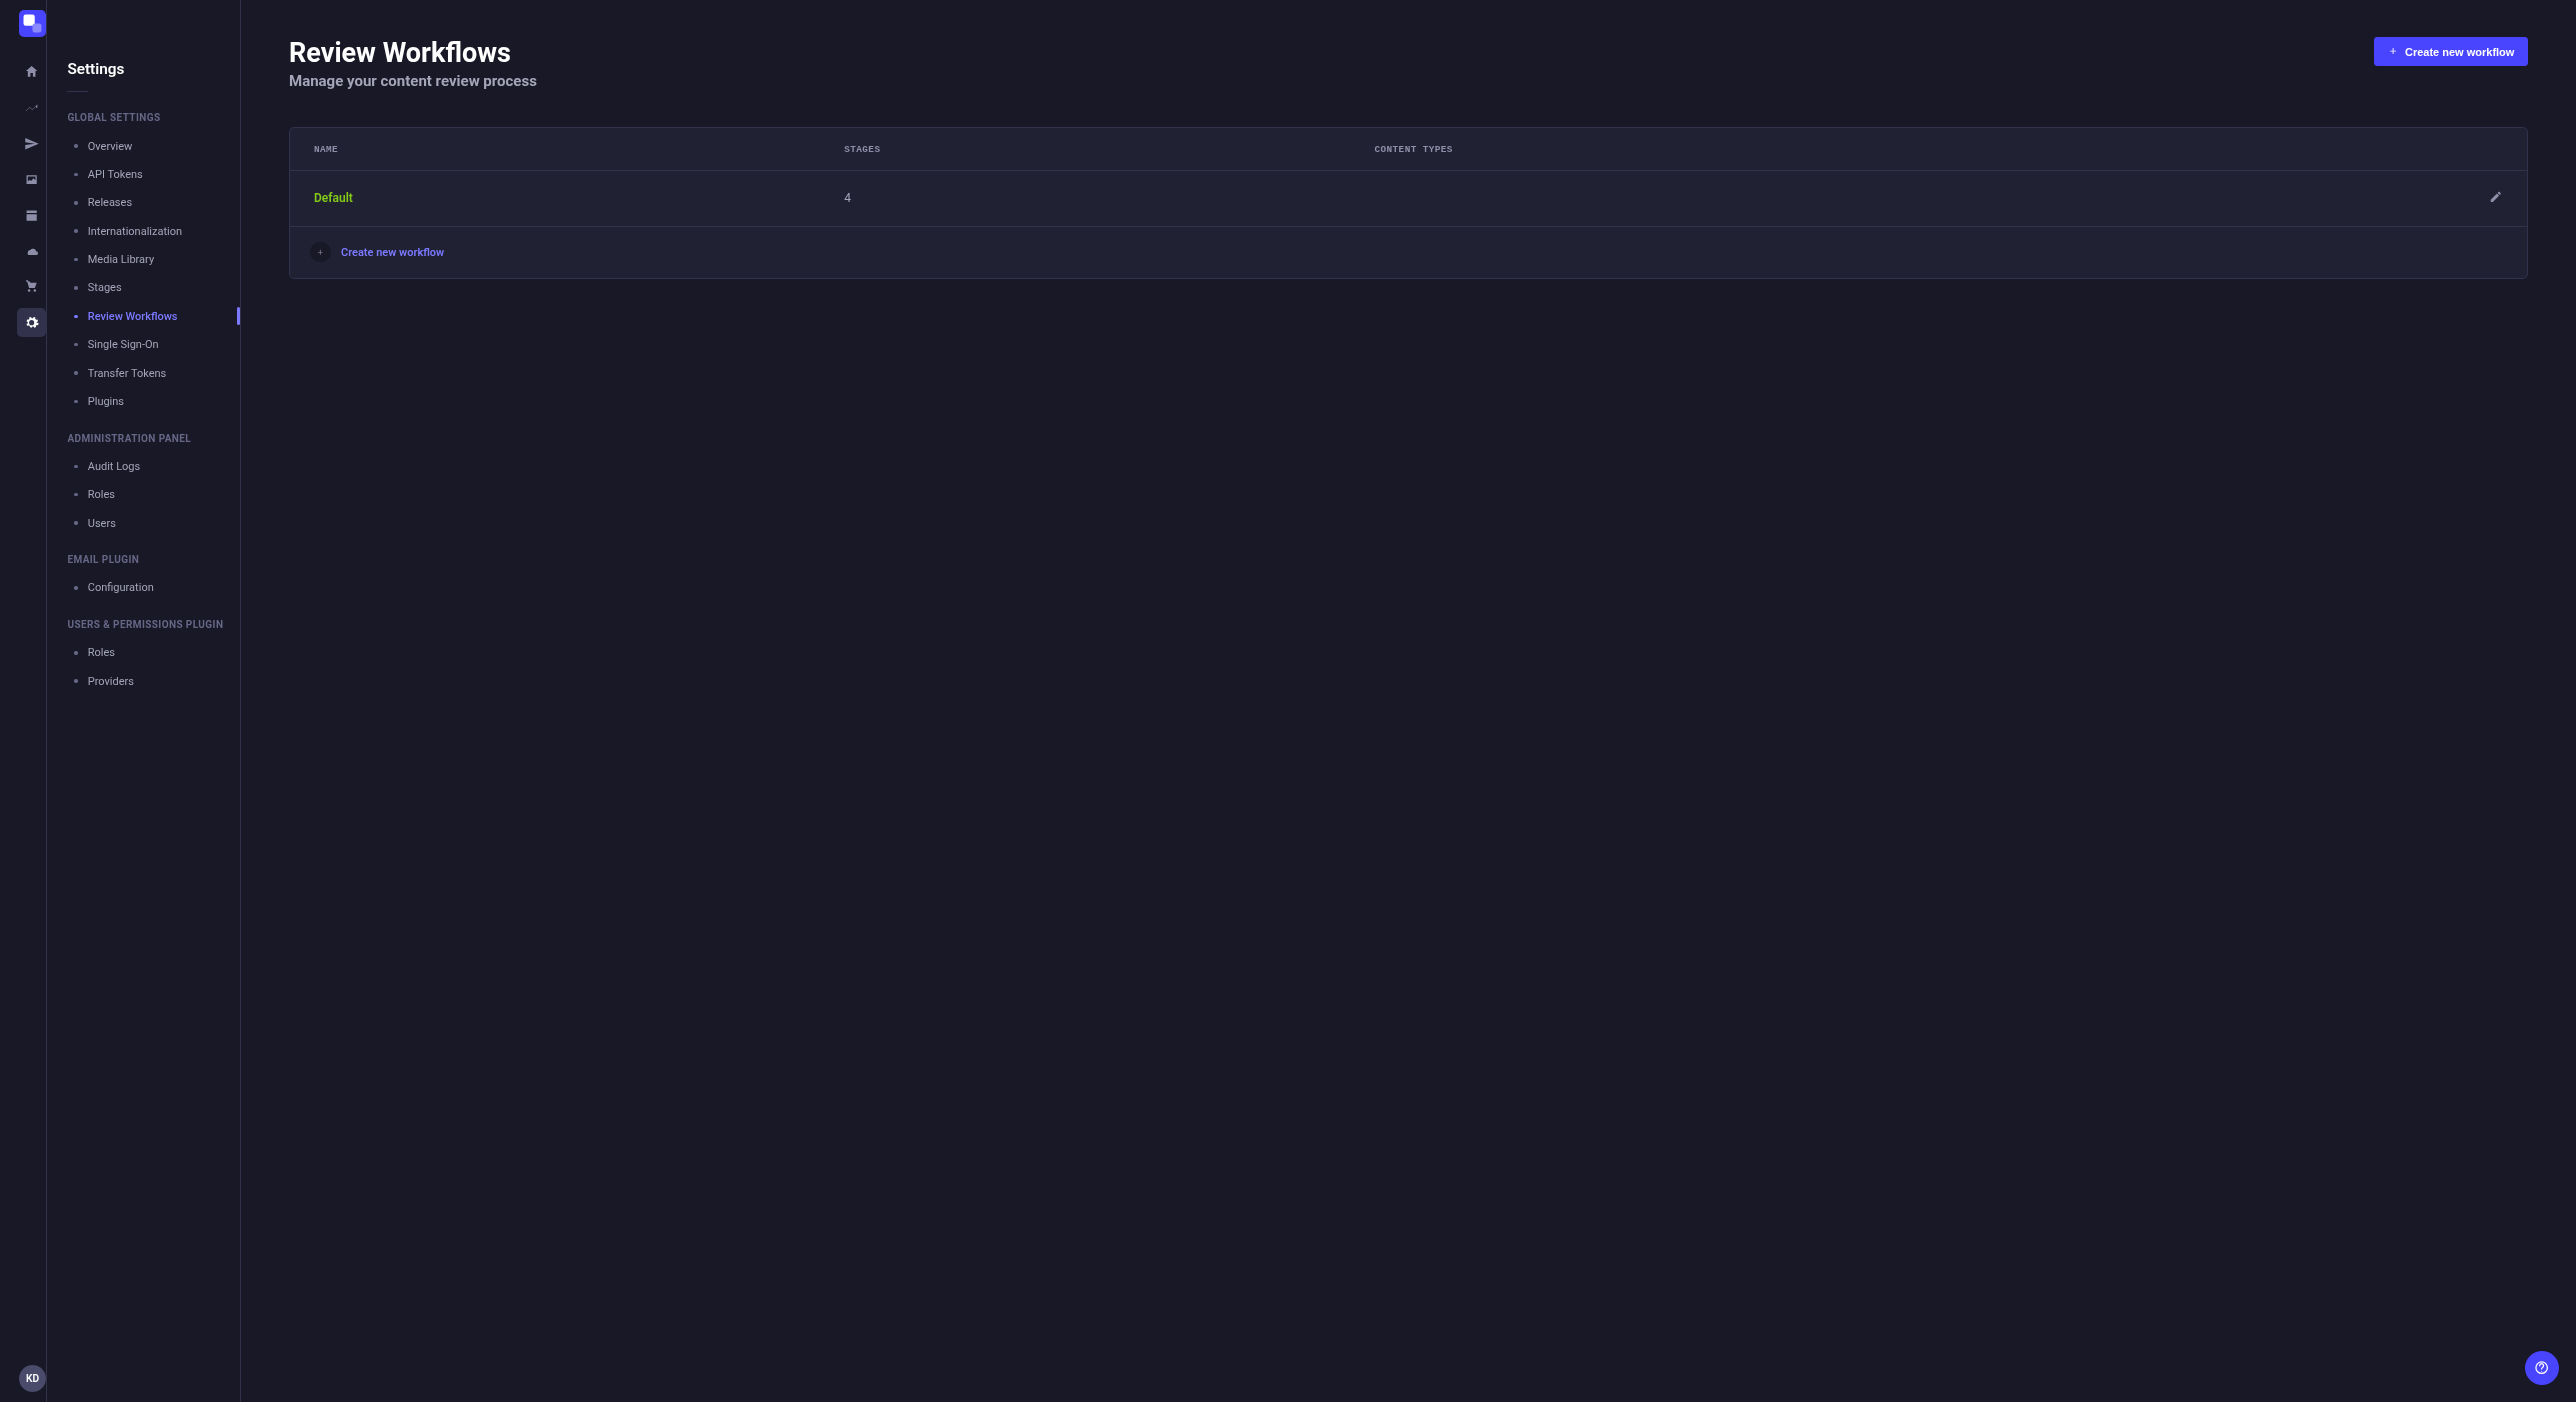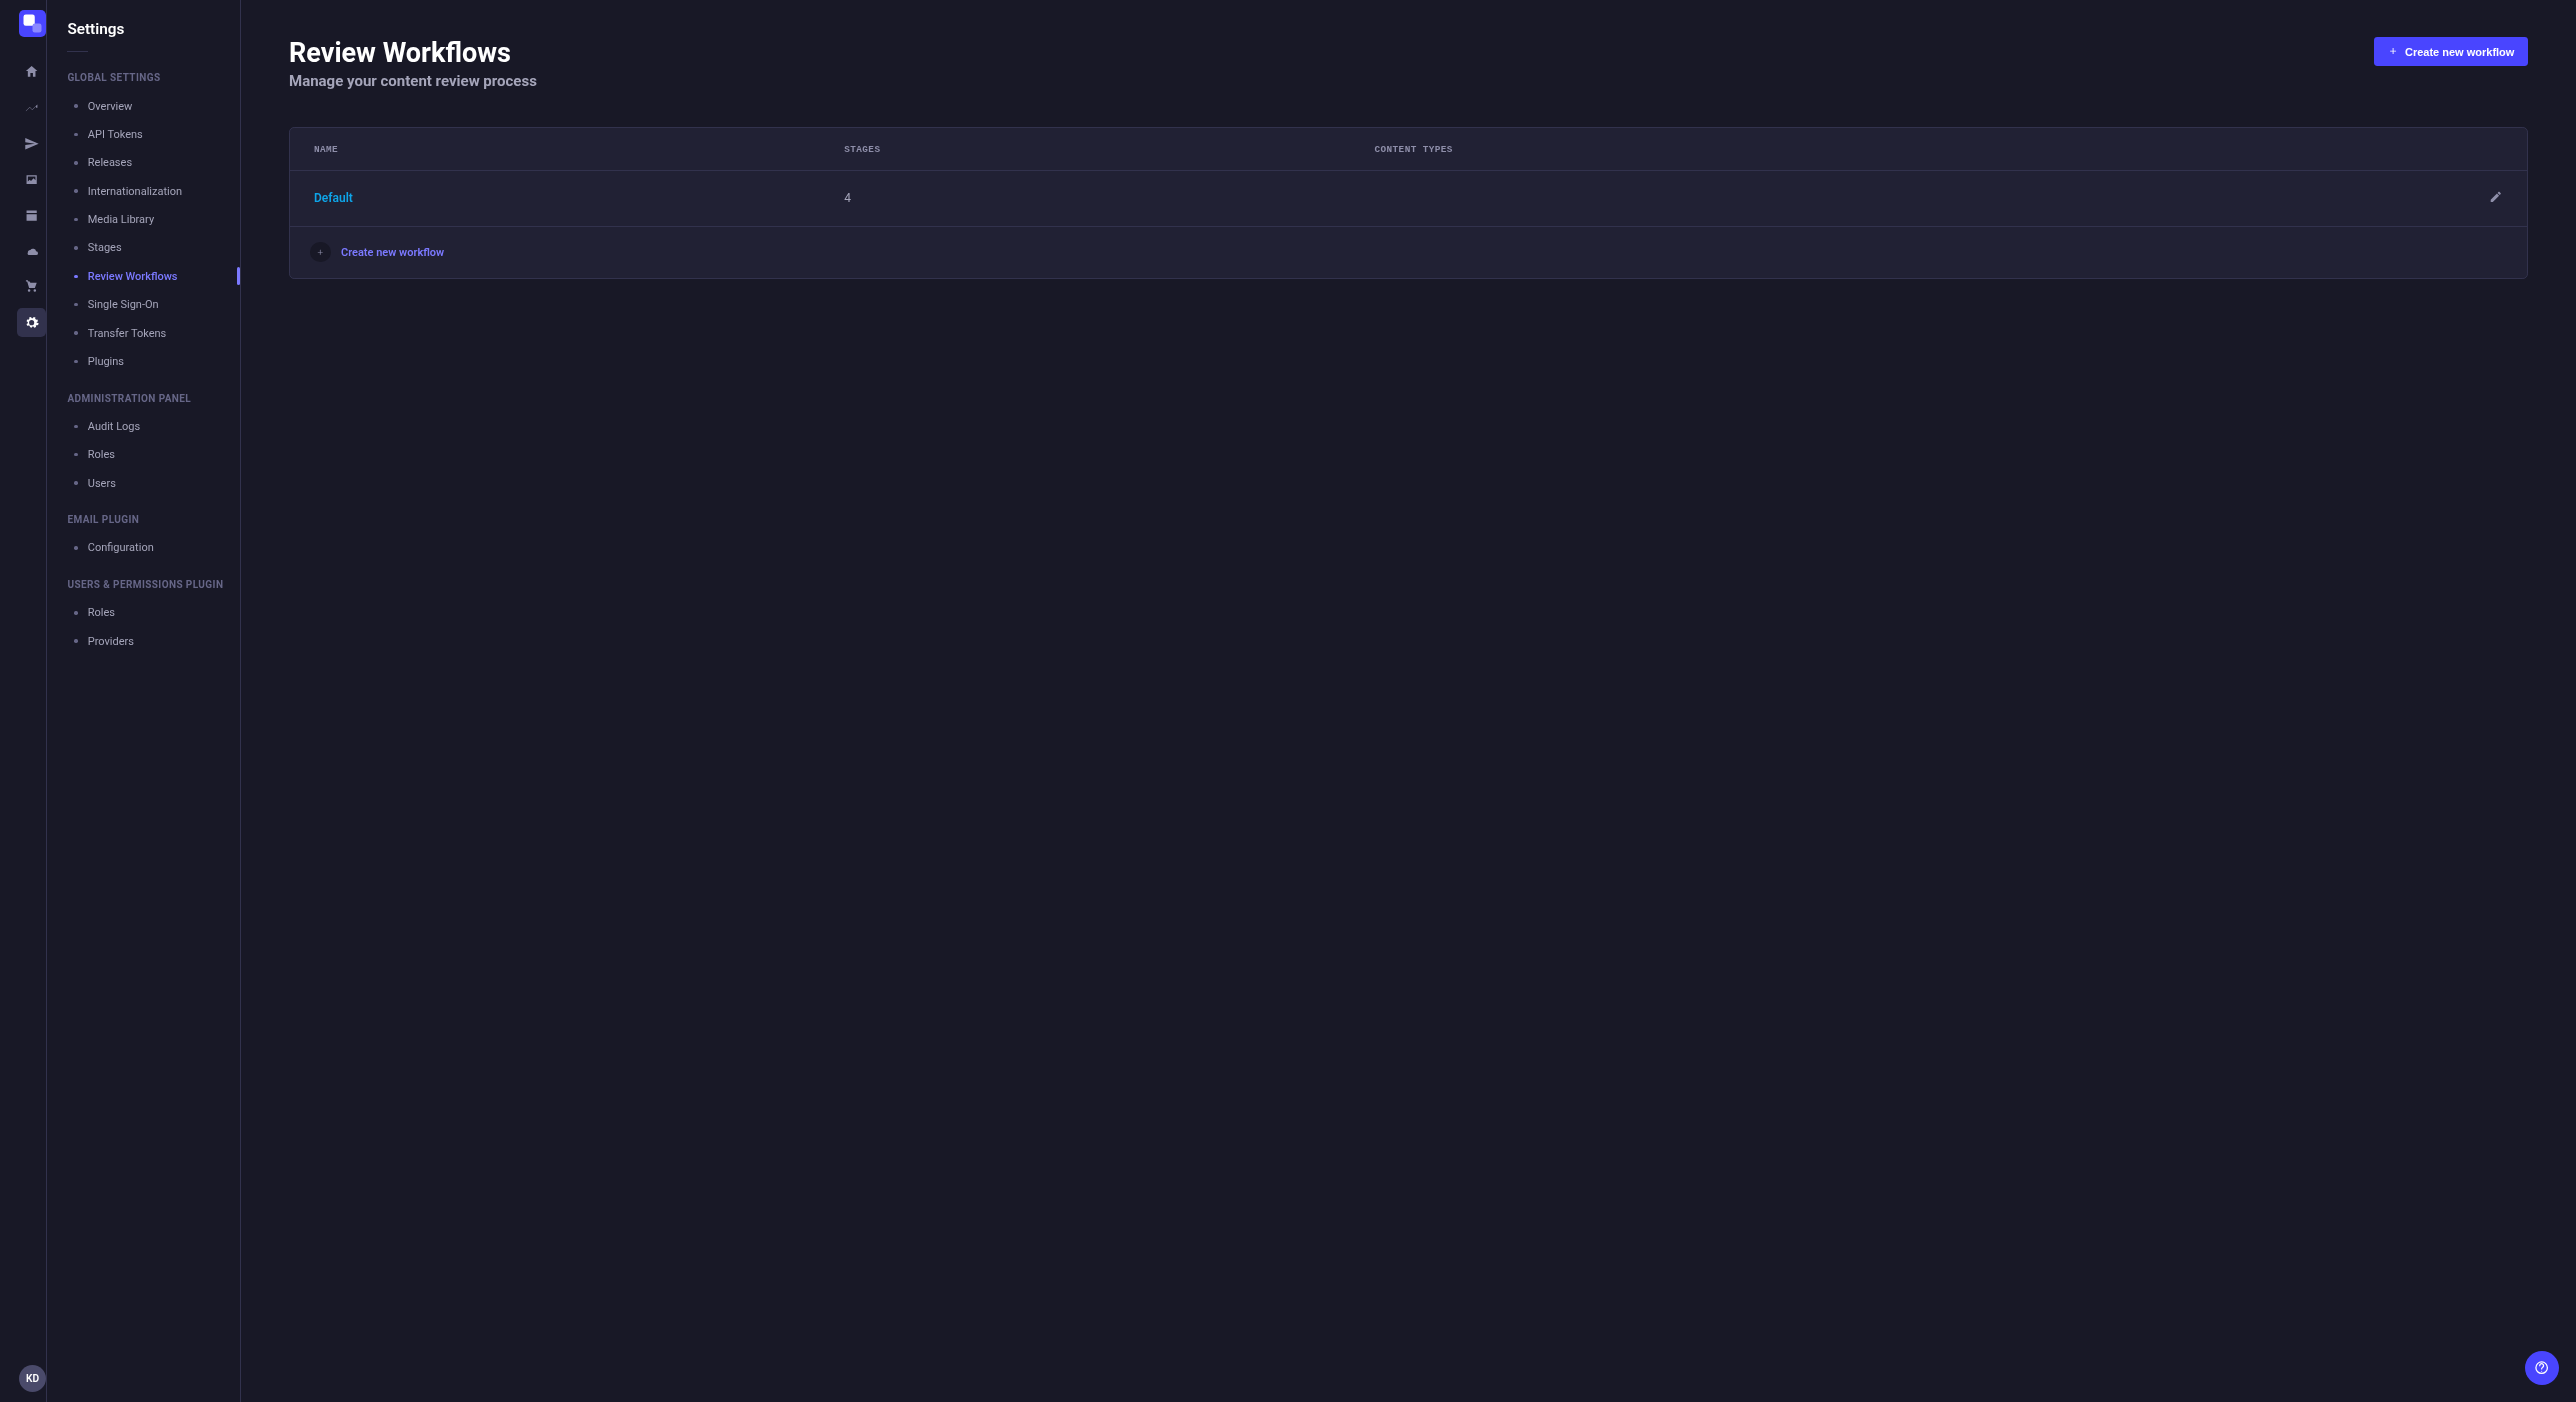--- a/index.html
+++ b/index.html
@@ -67,20 +67,21 @@
   padding: 20.4px 0 20.4px 20.4px;
   overflow-y: auto;
 }
 .settings-title {
   font-size: 15.3px;
   font-weight: 600;
   color: #ffffff;
   padding-bottom: 13.6px;
   margin-bottom: 20.4px;
   position: relative;
+  margin-top: 40px;
 }
 .settings-title::after {
   content: "";
   position: absolute;
   bottom: 0; left: 0;
   width: 20.4px; height: 0.9px;
   background: #32324d;
 }
 .section-label {
   font-size: 10px;
@@ -184,21 +185,21 @@
 }
 .table-row {
   display: grid;
   grid-template-columns: 1fr 1fr 2fr 68px;
   padding: 19px 24px;
   border-bottom: 0.9px solid #32324d;
   align-items: center;
   cursor: pointer;
 }
 .td { font-size: 12px; color: #a5a5ba; }
-.td.name { color: #0ea5e9; font-weight: 600; }
+.td.name { color: #84cc16; font-weight: 600; }
 .td.actions { text-align: right; }
 .edit-icon {
   width: 13.6px; height: 13.6px;
   color: #8e8ea9;
   cursor: pointer;
   display: inline-block;
 }
 .table-footer {
   display: flex;
   align-items: center;

